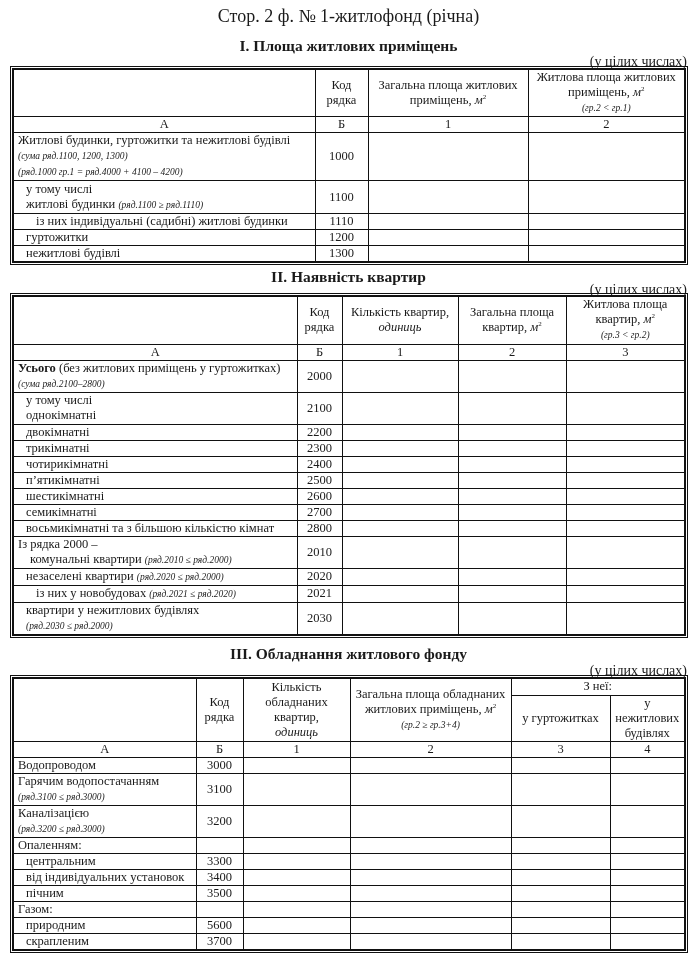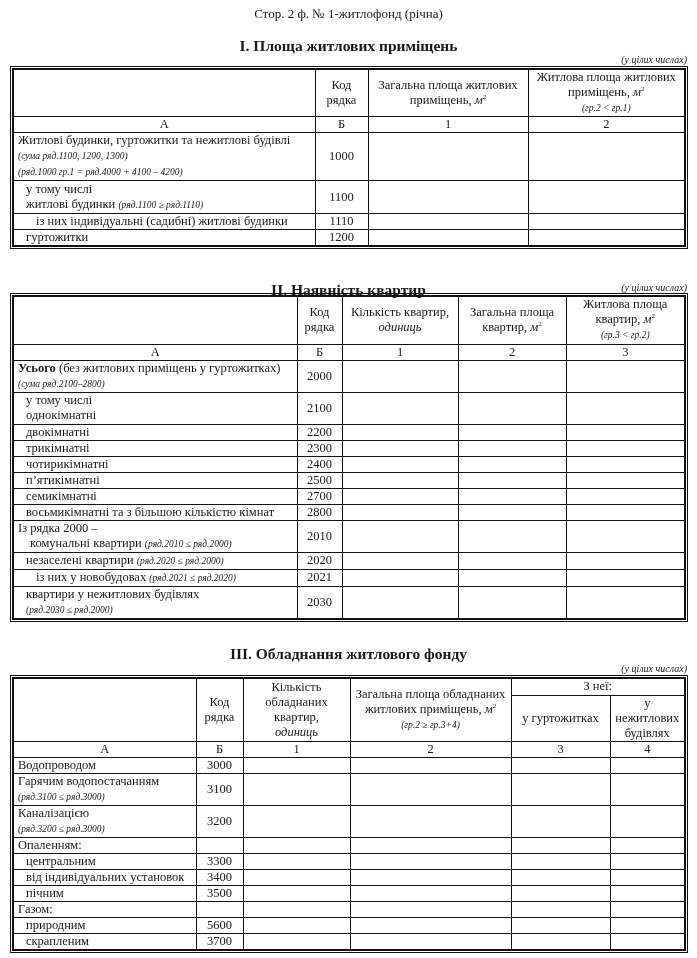--- a/index.html
+++ b/index.html
@@ -1,20 +1,20 @@
 <!DOCTYPE html>
 <html><head>
 <meta charset="utf-8">
 <style>
   html, body { margin:0; padding:0; background:#fff; }
   body { width:697px; height:958px; position:relative; overflow:hidden;
          font-family:"Liberation Serif", "DejaVu Serif", serif; color:#1a1a1a; }
-  .page-header { position:absolute; top:6px; left:0; width:697px; text-align:center; font-size:13px; }
+  .page-header { position:absolute; top:6px; left:0; width:697px; text-align:center; font-size:18px; }
   .section-title { position:absolute; left:0; width:697px; text-align:center; font-size:15.5px; font-weight:bold; }
-  .units { position:absolute; right:10px; font-size:10px; font-style:italic; }
+  .units { position:absolute; right:10px; font-size:14px; }
   .tbl-wrap { position:absolute; left:10px; width:678px; border:1px solid #111; padding:1px; box-sizing:border-box; }
   table { border-collapse:collapse; width:100%; table-layout:fixed; border:2px solid #111; }
   td, th { border:1px solid #111; padding:0 4px; font-size:12.5px; font-weight:normal; line-height:15px; vertical-align:middle; }
   th { text-align:center; }
   td.code { text-align:center; }
   td.lbl { text-align:left; }
   .note { font-size:9.5px; font-style:italic; }
   .ital { font-style:italic; }
   .i1 { padding-left:12px; }
   .i2 { padding-left:22px; }
@@ -67,25 +67,31 @@
     <td class="code">1110</td>
     <td></td>
           <td></td>
   </tr>
   <tr style="height:16px;">
     <td class="lbl i1">гуртожитки</td>
     <td class="code">1200</td>
     <td></td>
           <td></td>
   </tr>
+  <tr style="height:16px;">
+    <td class="lbl i1">нежитлові будівлі</td>
+    <td class="code">1300</td>
+    <td></td>
+          <td></td>
+  </tr>
 </tbody>
     </table>
 </div>
 
-<div class="section-title" style="top:281px;">II. Наявність квартир</div>
+<div class="section-title" style="top:268px;">II. Наявність квартир</div>
 <div class="units" style="top:282px;">(у цілих числах)</div>
 <div class="tbl-wrap" style="top:293px;">
 <table>
   <colgroup>
         <col style="width:284px">
         <col style="width:45px">
         <col style="width:116px">
         <col style="width:108px">
         <col>
       </colgroup>
@@ -135,20 +141,27 @@
   <tr style="height:16px;">
     <td class="lbl i1">чотирикімнатні</td>
     <td class="code">2400</td>
     <td></td>
           <td></td>
           <td></td>
   </tr>
   <tr style="height:16px;padding-left:47px;">
     <td class="lbl i1">п’ятикімнатні</td>
     <td class="code">2500</td>
+    <td></td>
+          <td></td>
+          <td></td>
+  </tr>
+  <tr style="height:16px;">
+    <td class="lbl i1">шестикімнатні</td>
+    <td class="code">2600</td>
     <td></td>
           <td></td>
           <td></td>
   </tr>
   <tr style="height:16px;">
     <td class="lbl i1">семикімнатні</td>
     <td class="code">2700</td>
     <td></td>
           <td></td>
           <td></td>

